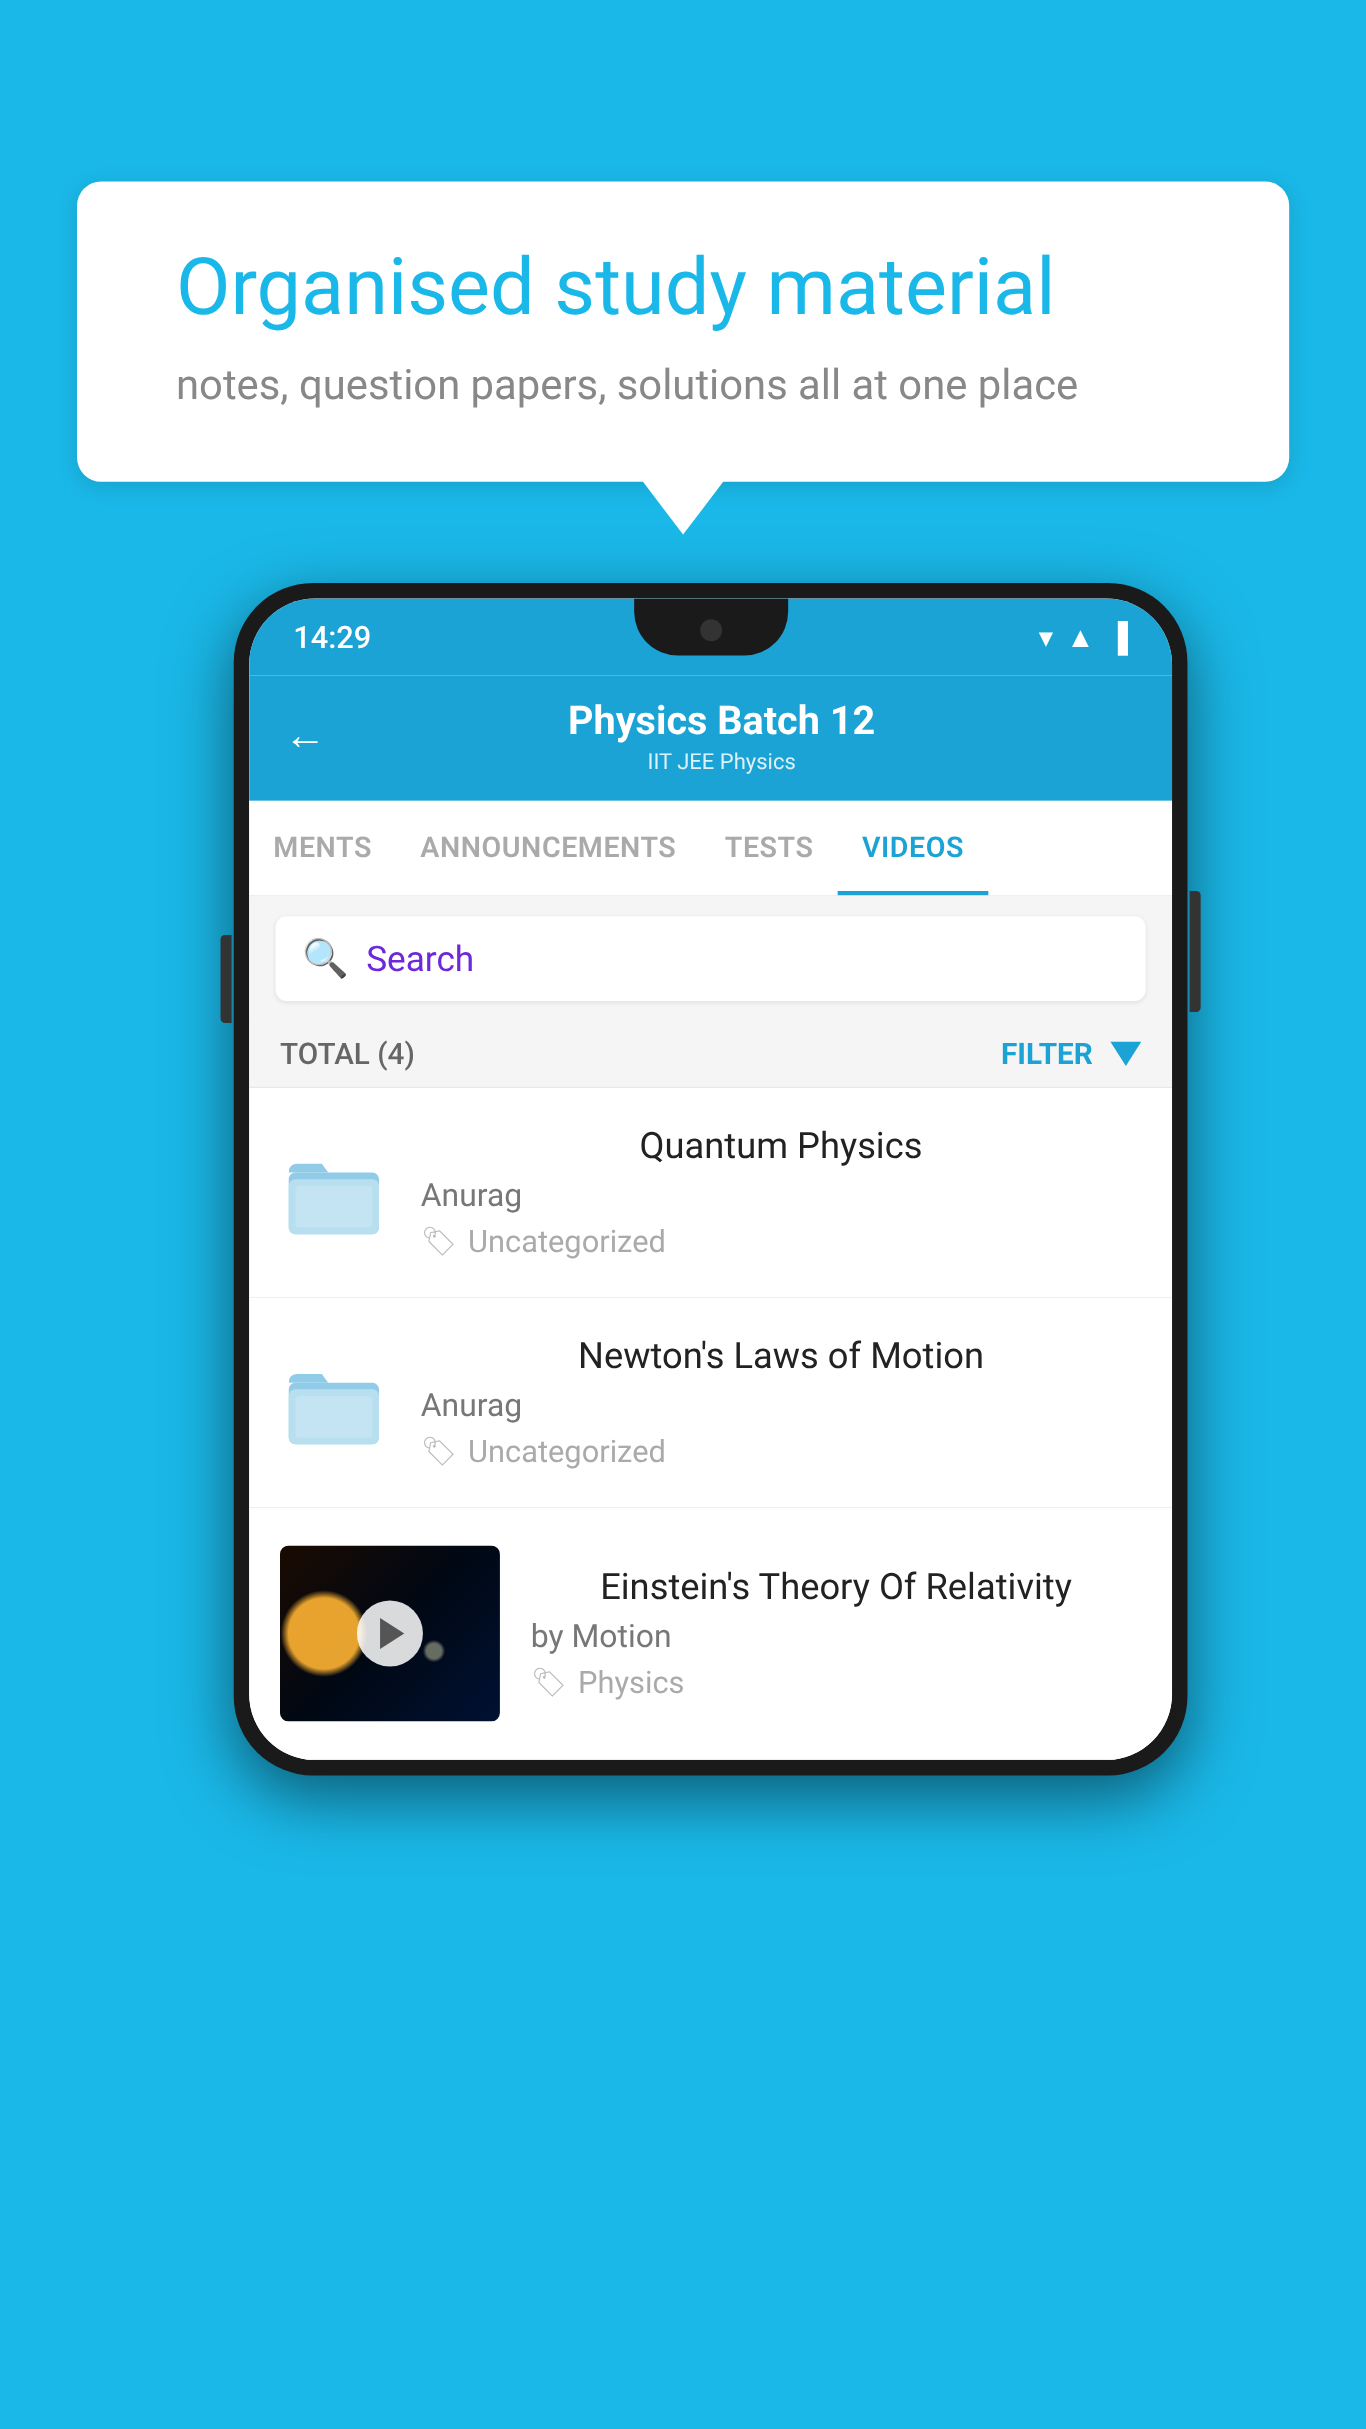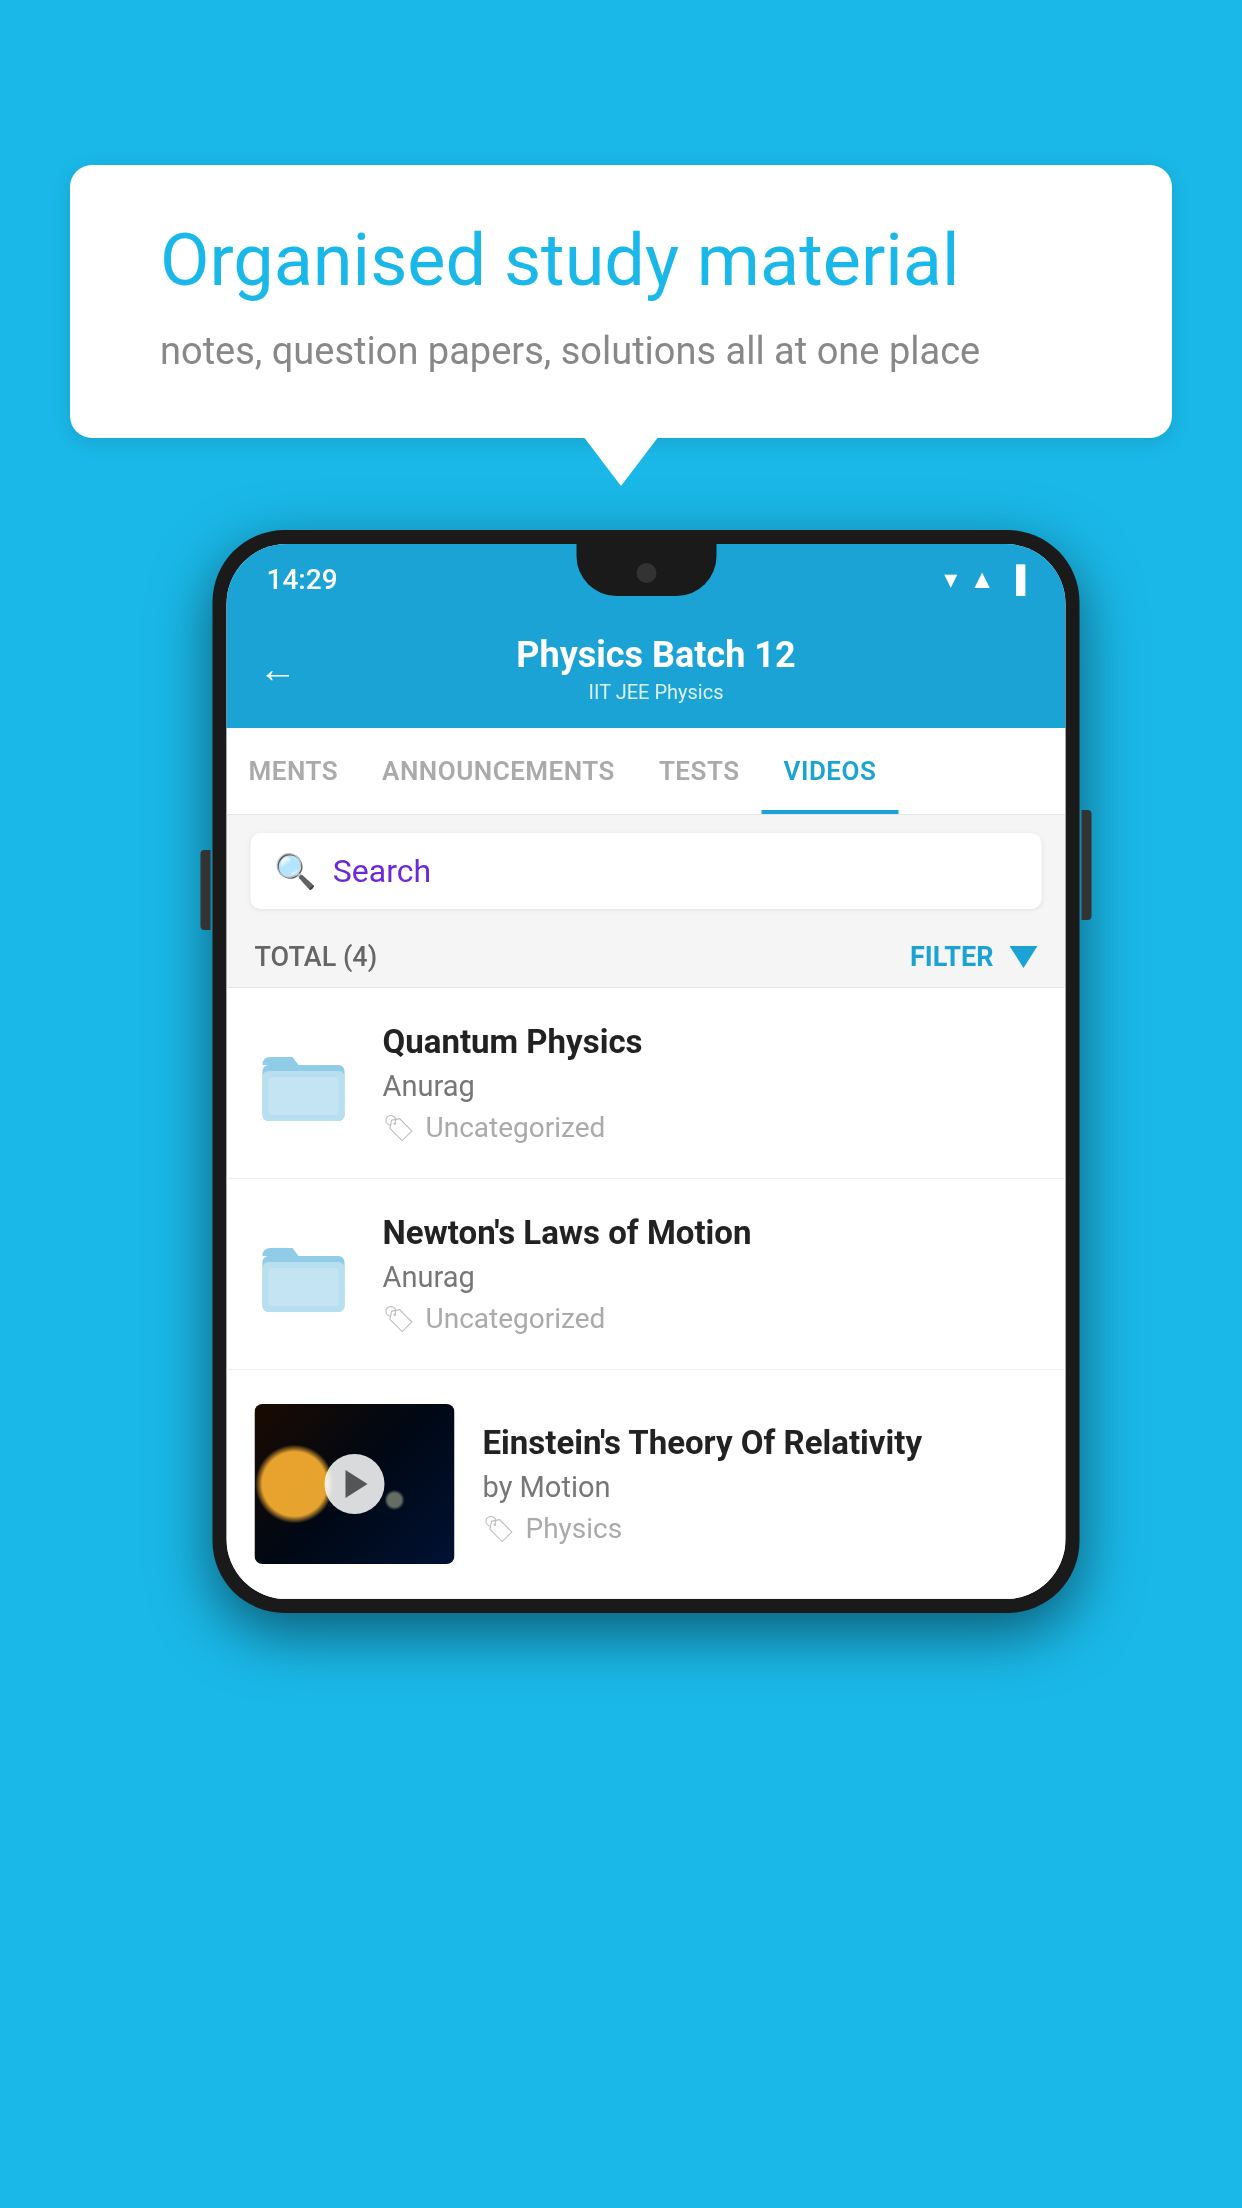--- a/index.html
+++ b/index.html
@@ -350,23 +350,24 @@
       border-left: 22px solid #555;
       margin-left: 4px;
     }
 
     .video-info {
       flex: 1;
     }
 
     .video-title {
       font-size: 33px;
-      font-weight: 700;
+      font-weight: 400;
       color: #222;
       margin-bottom: 8px;
+      text-align: center;
     }
 
     .video-author {
       font-size: 29px;
       color: #777;
       margin-bottom: 8px;
     }
 
     .video-tag {
       display: flex;

